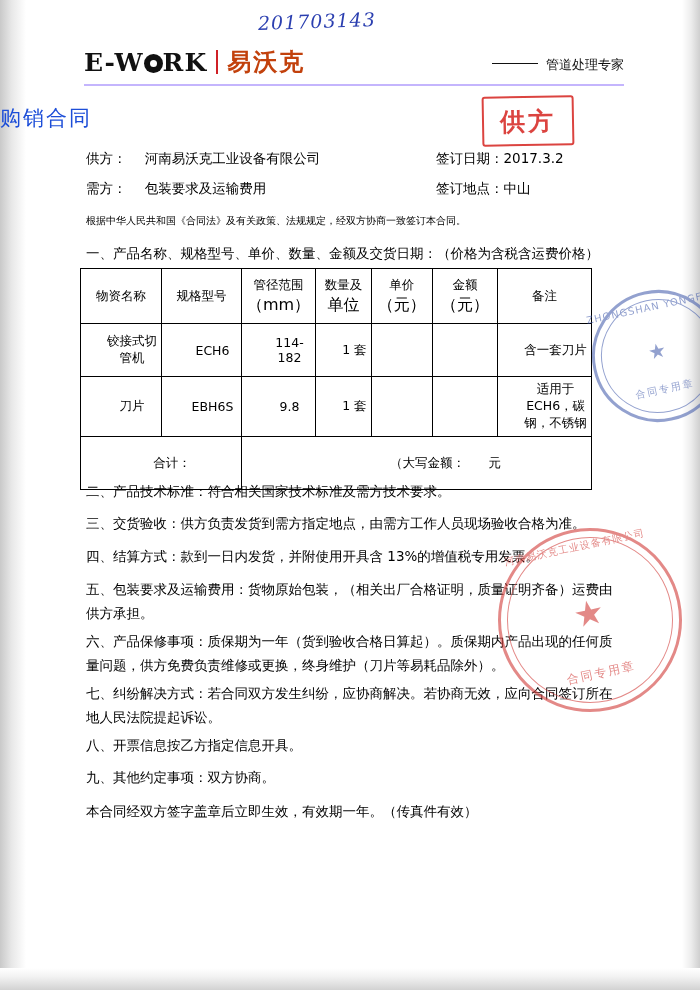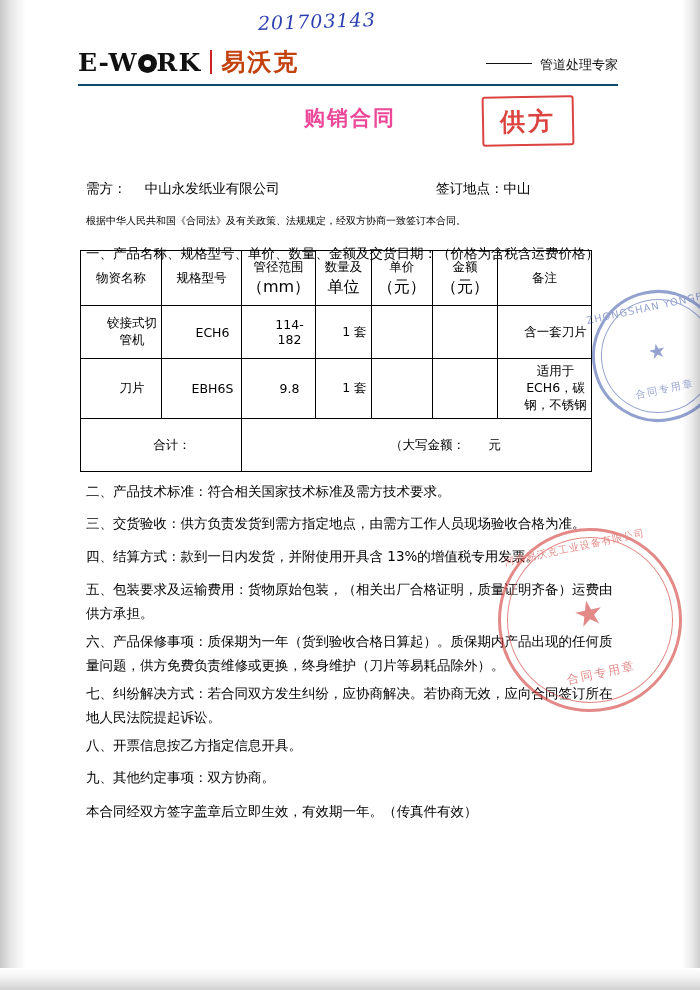--- a/index.html
+++ b/index.html
@@ -48,25 +48,25 @@
     font-size: 19px;
     color: #2b3fb0;
     letter-spacing: 1px;
     transform: rotate(-2deg);
     font-style: italic;
   }
 
   
   .header {
     position: absolute;
-    left: 78px;
+    left: 84px;
     top: 46px;
     width: 540px;
     height: 38px;
-    border-bottom: 2px solid #0c4a6e;
+    border-bottom: 2px solid #c4b5fd;
   }
   .logo-wrap {
     position: absolute;
     left: 0;
     top: 0;
     display: flex;
     align-items: center;
   }
   .logo-ework {
     font-family: "DejaVu Serif", serif;
@@ -129,25 +129,24 @@
     vertical-align: 5px;
     margin-right: 8px;
   }
 
   
   .doc-title {
     position: absolute;
     left: 0;
     top: 104px;
     width: 700px;
-    text-align: center;
     font-size: 21px;
-    font-weight: bold;
+    font-weight: normal;
     letter-spacing: 2px;
-    color: #ec4899;
+    color: #1d4ed8;
   }
 
   
   .supplier-stamp {
     position: absolute;
     left: 482px;
     top: 96px;
     width: 88px;
     height: 46px;
     border: 2px solid #d8302c;
@@ -199,21 +198,21 @@
     font-size: 13.5px;
     line-height: 1.75;
     color: #000;
   }
   #clause-1 { top: 242px; }
 
   
   .tbl-wrap {
     position: absolute;
     left: 80px;
-    top: 250px;
+    top: 268px;
     width: 445px;
   }
   table.goods {
     border-collapse: collapse;
     width: 512px;
     font-size: 12.5px;
     color: #000;
   }
   table.goods th, table.goods td {
     border: 1px solid #000;
@@ -345,24 +344,31 @@
       <span class="logo-divider"></span>
       <span class="logo-cn">易沃克</span>
     </div>
     <div class="header-slogan"><span class="dash"></span><span>管道处理专家</span></div>
   </div>
 
   <div class="doc-title">购销合同</div>
 
   <div class="supplier-stamp">供方</div>
 
+  <div class="party-row" id="party-supplier">
+    <span class="lbl">供方：</span>
+    <span class="val">河南易沃克工业设备有限公司</span>
+    <span class="right">
+      <span>签订日期：</span><span>2017.3.2</span>
+    </span>
+  </div>
 
   <div class="party-row" id="party-buyer">
     <span class="lbl">需方：</span>
-    <span class="val">中山永发纸业有限公司</span>
+    <span class="val">包装要求及运输费用</span>
     <span class="right">
       <span>签订地点：</span><span>中山</span>
     </span>
   </div>
 
   <div class="intro">根据中华人民共和国《合同法》及有关政策、法规规定，经双方协商一致签订本合同。</div>
 
   <div class="clause" id="clause-1">一、产品名称、规格型号、单价、数量、金额及交货日期：（价格为含税含运费价格）</div>
 
   <div class="tbl-wrap">

